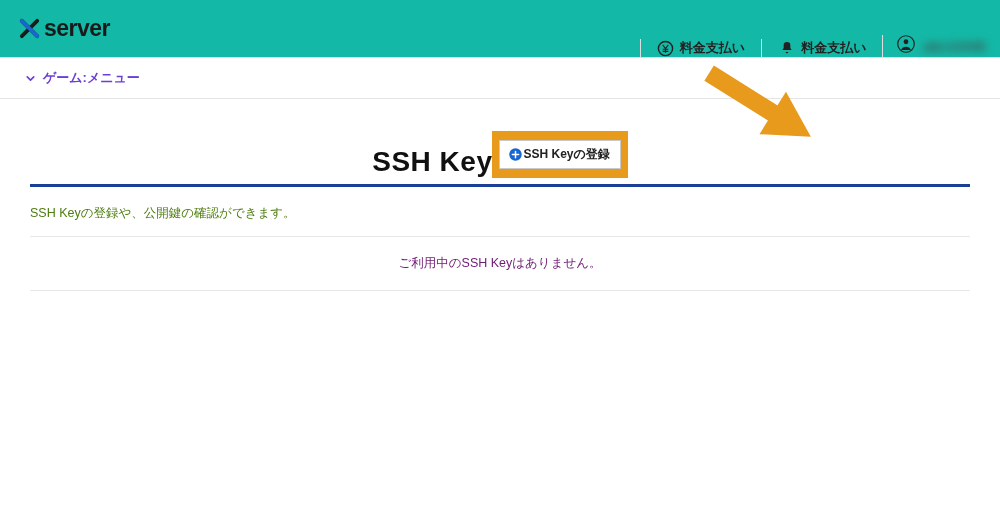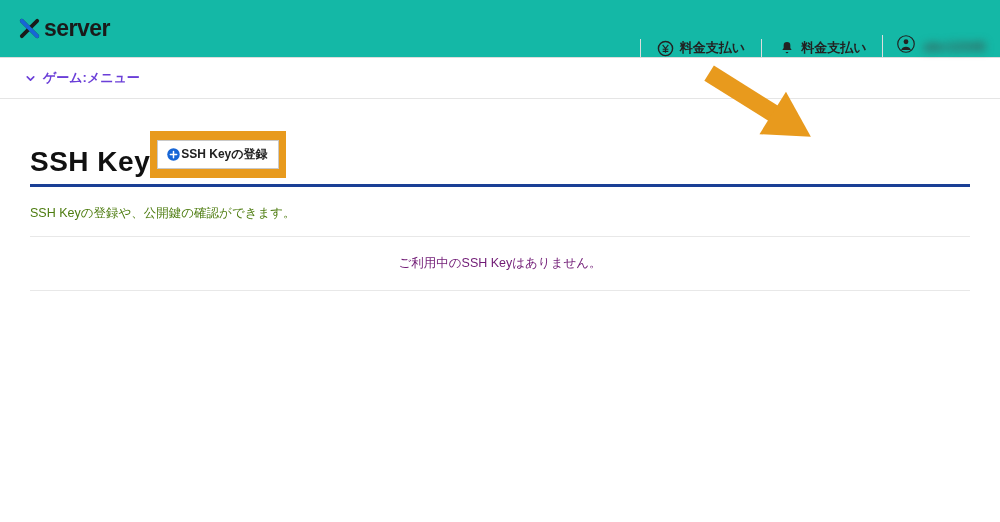--- a/index.html
+++ b/index.html
@@ -15,21 +15,21 @@
     .hnav-item .ico { width:17px; height:17px; display:inline-flex; align-items:center; justify-content:center; }
     .acct { display:flex; align-items:center; gap:8px; padding:0 14px; border-left:1px solid #ddd; }
     .acct-id { font-size:13px; font-weight:700; letter-spacing:.5px; color:#444; }
     .blur { filter: blur(4px); }
     
     .subbar { height:41px; border-bottom:1px solid #e5e5e5; display:flex; align-items:center; padding-left:24px; gap:6px; }
     .subbar-chev { color:#6b3fd8; display:inline-flex; }
     .subbar-label { color:#6b3fd8; font-size:13px; font-weight:600; }
     
     .main { padding:32px 30px 0 30px; }
-    .page-head { display:flex; align-items:flex-end; justify-content:flex-start; border-bottom:3px solid #1a3f95; padding-bottom:6px; position:relative; }
+    .page-head { display:flex; align-items:flex-end; justify-content:center; border-bottom:3px solid #1a3f95; padding-bottom:6px; position:relative; }
     .page-title { font-size:28px; font-weight:600; color:#111; letter-spacing:.5px; }
     .highlight { background:#e89a1d; padding:9px 7px; display:inline-block; }
     .regbtn { background:#fff; border:1px solid #c9c9c9; padding:5px 10px 5px 8px; display:inline-flex; align-items:center; font-size:12px; font-weight:600; color:#222; cursor:pointer; }
     .regbtn .plus { width:15px; height:15px; display:inline-flex; }
     .desc { font-size:12.5px; color:#4d7c0f; margin:18px 0 14px; }
     .hr { border:none; border-top:1px solid #e8e8e8; }
     .empty { text-align:center; font-size:12.5px; color:#701a75; padding:18px 0; }
     
     .arrow { position:absolute; left:690px; top:55px; pointer-events:none; }
   </style>

